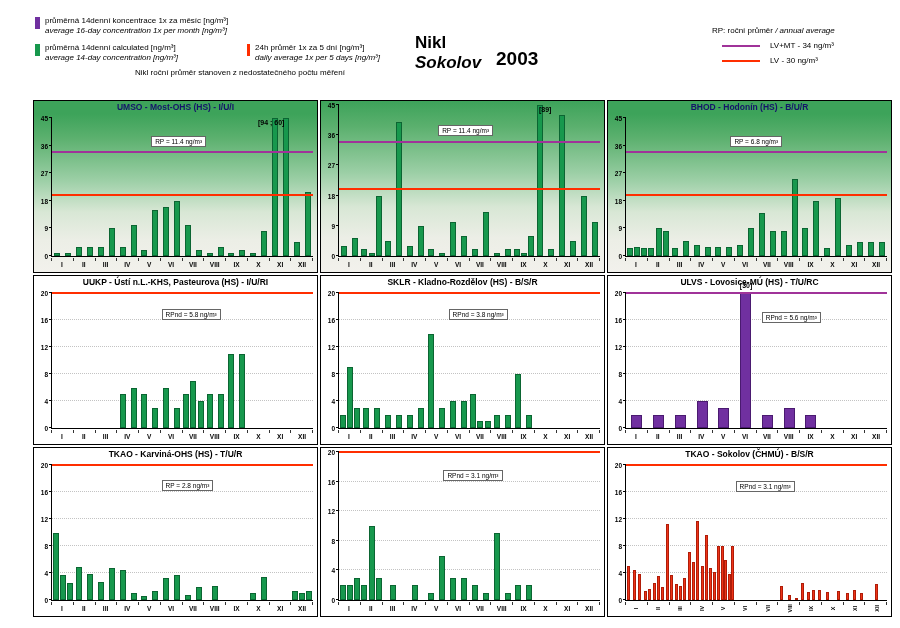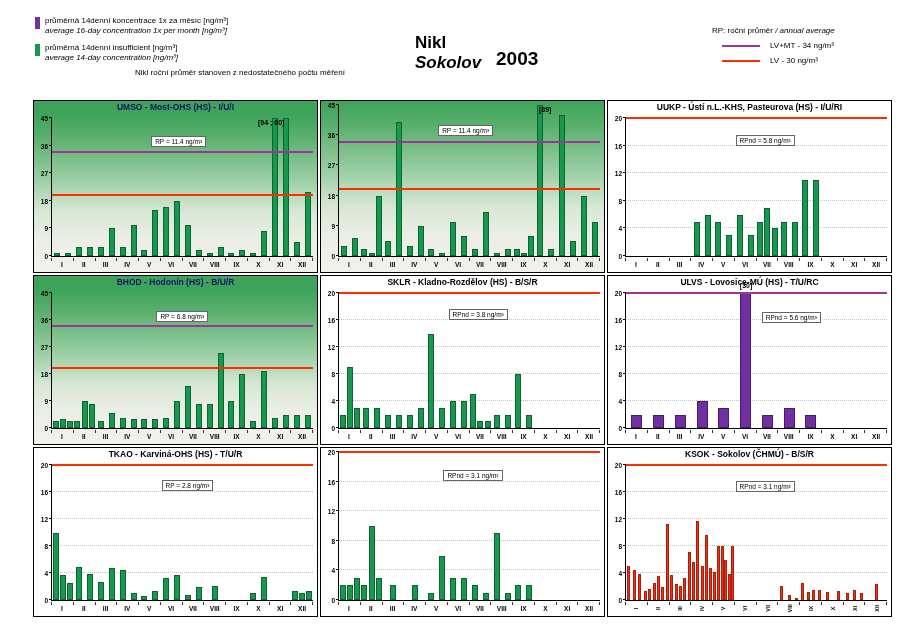--- a/index.html
+++ b/index.html
@@ -59,22 +59,29 @@
     <div class="lrow" style="top:0;left:0;">
       <span class="sw purple"></span>
       <span>
         <span style="display:block">průměrná 14denní koncentrace 1x za měsíc [ng/m³]</span>
         <span class="it" style="display:block">average 16-day concentration 1x per month [ng/m³]</span>
       </span>
     </div>
     <div class="lrow" style="top:27px;left:0;">
       <span class="sw green"></span>
       <span>
-        <span style="display:block">průměrná 14denní insufficient [ng/m³]</span>
+        <span style="display:block">průměrná 14denní calculated [ng/m³]</span>
         <span class="it" style="display:block">average 14-day concentration [ng/m³]</span>
+      </span>
+    </div>
+    <div class="lrow" style="top:27px;left:212px;width:150px;">
+      <span class="sw red"></span>
+      <span>
+        <span style="display:block">24h průměr 1x za 5 dní [ng/m³]</span>
+        <span class="it" style="display:block">daily average 1x per 5 days [ng/m³]</span>
       </span>
     </div>
     <div class="rpnd">
       <span style="display:block">Nikl  roční průměr stanoven z nedostatečného počtu měření</span>
     </div>
   </div>
 
   <div class="main-title">
     <div>Nikl</div>
     <div class="it">Sokolov</div>
@@ -244,88 +251,20 @@
               <div class="xlabcell"><span>VII</span></div>
               <div class="xlabcell"><span>VIII</span></div>
               <div class="xlabcell"><span>IX</span></div>
               <div class="xlabcell"><span>X</span></div>
               <div class="xlabcell"><span>XI</span></div>
               <div class="xlabcell"><span>XII</span></div>
             </div>
           </div>
         </div>
       </div>
-      <div class="chart">
-        <div class="ctitle">UUKP - Ústí n.L.-KHS, Pasteurova (HS) - I/U/RI</div>
-        <div class="pwrap">
-          <div class="plot">
-            <div class="ylab" style="bottom: calc(0% - 4px);">0</div>
-            <div class="ytick" style="bottom: 0%;"></div>
-            <div class="ylab" style="bottom: calc(20% - 4px);">4</div>
-            <div class="ytick" style="bottom: 20%;"></div>
-            <div class="gline" style="bottom: 20%;"></div>
-            <div class="ylab" style="bottom: calc(40% - 4px);">8</div>
-            <div class="ytick" style="bottom: 40%;"></div>
-            <div class="gline" style="bottom: 40%;"></div>
-            <div class="ylab" style="bottom: calc(60% - 4px);">12</div>
-            <div class="ytick" style="bottom: 60%;"></div>
-            <div class="gline" style="bottom: 60%;"></div>
-            <div class="ylab" style="bottom: calc(80% - 4px);">16</div>
-            <div class="ytick" style="bottom: 80%;"></div>
-            <div class="gline" style="bottom: 80%;"></div>
-            <div class="ylab" style="bottom: calc(100% - 4px);">20</div>
-            <div class="ytick" style="bottom: 100%;"></div>
-            <div class="bar" style="left: calc(27.0833% - 3px); width: 6px; height: 25%; background: rgb(23, 152, 77); border: 1px solid rgb(11, 101, 50);"></div>
-            <div class="bar" style="left: calc(31.25% - 3px); width: 6px; height: 30%; background: rgb(23, 152, 77); border: 1px solid rgb(11, 101, 50);"></div>
-            <div class="bar" style="left: calc(35.4167% - 3px); width: 6px; height: 25%; background: rgb(23, 152, 77); border: 1px solid rgb(11, 101, 50);"></div>
-            <div class="bar" style="left: calc(39.5833% - 3px); width: 6px; height: 15%; background: rgb(23, 152, 77); border: 1px solid rgb(11, 101, 50);"></div>
-            <div class="bar" style="left: calc(43.75% - 3px); width: 6px; height: 30%; background: rgb(23, 152, 77); border: 1px solid rgb(11, 101, 50);"></div>
-            <div class="bar" style="left: calc(47.9167% - 3px); width: 6px; height: 15%; background: rgb(23, 152, 77); border: 1px solid rgb(11, 101, 50);"></div>
-            <div class="bar" style="left: calc(51.3889% - 3px); width: 6px; height: 25%; background: rgb(23, 152, 77); border: 1px solid rgb(11, 101, 50);"></div>
-            <div class="bar" style="left: calc(54.1667% - 3px); width: 6px; height: 35%; background: rgb(23, 152, 77); border: 1px solid rgb(11, 101, 50);"></div>
-            <div class="bar" style="left: calc(56.9444% - 3px); width: 6px; height: 20%; background: rgb(23, 152, 77); border: 1px solid rgb(11, 101, 50);"></div>
-            <div class="bar" style="left: calc(60.4167% - 3px); width: 6px; height: 25%; background: rgb(23, 152, 77); border: 1px solid rgb(11, 101, 50);"></div>
-            <div class="bar" style="left: calc(64.5833% - 3px); width: 6px; height: 25%; background: rgb(23, 152, 77); border: 1px solid rgb(11, 101, 50);"></div>
-            <div class="bar" style="left: calc(68.75% - 3px); width: 6px; height: 55%; background: rgb(23, 152, 77); border: 1px solid rgb(11, 101, 50);"></div>
-            <div class="bar" style="left: calc(72.9167% - 3px); width: 6px; height: 55%; background: rgb(23, 152, 77); border: 1px solid rgb(11, 101, 50);"></div>
-            <div class="refline" style="bottom: calc(100% - 1px); background: rgb(255, 46, 0);"></div>
-            <div class="rpbox" style="left: 42%; top: 12%;">RPnd = 5.8 ng/m³</div>
-          </div>
-          <div class="xaxis">
-            <div class="xticks">
-              <div class="xtickcell"></div>
-              <div class="xtickcell"></div>
-              <div class="xtickcell"></div>
-              <div class="xtickcell"></div>
-              <div class="xtickcell"></div>
-              <div class="xtickcell"></div>
-              <div class="xtickcell"></div>
-              <div class="xtickcell"></div>
-              <div class="xtickcell"></div>
-              <div class="xtickcell"></div>
-              <div class="xtickcell"></div>
-              <div class="xtickcell"></div>
-            </div>
-            <div class="xlabels">
-              <div class="xlabcell"><span>I</span></div>
-              <div class="xlabcell"><span>II</span></div>
-              <div class="xlabcell"><span>III</span></div>
-              <div class="xlabcell"><span>IV</span></div>
-              <div class="xlabcell"><span>V</span></div>
-              <div class="xlabcell"><span>VI</span></div>
-              <div class="xlabcell"><span>VII</span></div>
-              <div class="xlabcell"><span>VIII</span></div>
-              <div class="xlabcell"><span>IX</span></div>
-              <div class="xlabcell"><span>X</span></div>
-              <div class="xlabcell"><span>XI</span></div>
-              <div class="xlabcell"><span>XII</span></div>
-            </div>
-          </div>
-        </div>
-      </div>
       <div class="chart r1">
         <div class="ctitle">BHOD - Hodonín (HS) - B/U/R</div>
         <div class="pwrap">
           <div class="plot">
             <div class="ylab" style="bottom: calc(0% - 4px);">0</div>
             <div class="ytick" style="bottom: 0%;"></div>
             <div class="ylab" style="bottom: calc(20% - 4px);">9</div>
             <div class="ytick" style="bottom: 20%;"></div>
             <div class="ylab" style="bottom: calc(40% - 4px);">18</div>
             <div class="ytick" style="bottom: 40%;"></div>
@@ -391,20 +330,88 @@
               <div class="xlabcell"><span>VIII</span></div>
               <div class="xlabcell"><span>IX</span></div>
               <div class="xlabcell"><span>X</span></div>
               <div class="xlabcell"><span>XI</span></div>
               <div class="xlabcell"><span>XII</span></div>
             </div>
           </div>
         </div>
       </div>
       <div class="chart">
+        <div class="ctitle">UUKP - Ústí n.L.-KHS, Pasteurova (HS) - I/U/RI</div>
+        <div class="pwrap">
+          <div class="plot">
+            <div class="ylab" style="bottom: calc(0% - 4px);">0</div>
+            <div class="ytick" style="bottom: 0%;"></div>
+            <div class="ylab" style="bottom: calc(20% - 4px);">4</div>
+            <div class="ytick" style="bottom: 20%;"></div>
+            <div class="gline" style="bottom: 20%;"></div>
+            <div class="ylab" style="bottom: calc(40% - 4px);">8</div>
+            <div class="ytick" style="bottom: 40%;"></div>
+            <div class="gline" style="bottom: 40%;"></div>
+            <div class="ylab" style="bottom: calc(60% - 4px);">12</div>
+            <div class="ytick" style="bottom: 60%;"></div>
+            <div class="gline" style="bottom: 60%;"></div>
+            <div class="ylab" style="bottom: calc(80% - 4px);">16</div>
+            <div class="ytick" style="bottom: 80%;"></div>
+            <div class="gline" style="bottom: 80%;"></div>
+            <div class="ylab" style="bottom: calc(100% - 4px);">20</div>
+            <div class="ytick" style="bottom: 100%;"></div>
+            <div class="bar" style="left: calc(27.0833% - 3px); width: 6px; height: 25%; background: rgb(23, 152, 77); border: 1px solid rgb(11, 101, 50);"></div>
+            <div class="bar" style="left: calc(31.25% - 3px); width: 6px; height: 30%; background: rgb(23, 152, 77); border: 1px solid rgb(11, 101, 50);"></div>
+            <div class="bar" style="left: calc(35.4167% - 3px); width: 6px; height: 25%; background: rgb(23, 152, 77); border: 1px solid rgb(11, 101, 50);"></div>
+            <div class="bar" style="left: calc(39.5833% - 3px); width: 6px; height: 15%; background: rgb(23, 152, 77); border: 1px solid rgb(11, 101, 50);"></div>
+            <div class="bar" style="left: calc(43.75% - 3px); width: 6px; height: 30%; background: rgb(23, 152, 77); border: 1px solid rgb(11, 101, 50);"></div>
+            <div class="bar" style="left: calc(47.9167% - 3px); width: 6px; height: 15%; background: rgb(23, 152, 77); border: 1px solid rgb(11, 101, 50);"></div>
+            <div class="bar" style="left: calc(51.3889% - 3px); width: 6px; height: 25%; background: rgb(23, 152, 77); border: 1px solid rgb(11, 101, 50);"></div>
+            <div class="bar" style="left: calc(54.1667% - 3px); width: 6px; height: 35%; background: rgb(23, 152, 77); border: 1px solid rgb(11, 101, 50);"></div>
+            <div class="bar" style="left: calc(56.9444% - 3px); width: 6px; height: 20%; background: rgb(23, 152, 77); border: 1px solid rgb(11, 101, 50);"></div>
+            <div class="bar" style="left: calc(60.4167% - 3px); width: 6px; height: 25%; background: rgb(23, 152, 77); border: 1px solid rgb(11, 101, 50);"></div>
+            <div class="bar" style="left: calc(64.5833% - 3px); width: 6px; height: 25%; background: rgb(23, 152, 77); border: 1px solid rgb(11, 101, 50);"></div>
+            <div class="bar" style="left: calc(68.75% - 3px); width: 6px; height: 55%; background: rgb(23, 152, 77); border: 1px solid rgb(11, 101, 50);"></div>
+            <div class="bar" style="left: calc(72.9167% - 3px); width: 6px; height: 55%; background: rgb(23, 152, 77); border: 1px solid rgb(11, 101, 50);"></div>
+            <div class="refline" style="bottom: calc(100% - 1px); background: rgb(255, 46, 0);"></div>
+            <div class="rpbox" style="left: 42%; top: 12%;">RPnd = 5.8 ng/m³</div>
+          </div>
+          <div class="xaxis">
+            <div class="xticks">
+              <div class="xtickcell"></div>
+              <div class="xtickcell"></div>
+              <div class="xtickcell"></div>
+              <div class="xtickcell"></div>
+              <div class="xtickcell"></div>
+              <div class="xtickcell"></div>
+              <div class="xtickcell"></div>
+              <div class="xtickcell"></div>
+              <div class="xtickcell"></div>
+              <div class="xtickcell"></div>
+              <div class="xtickcell"></div>
+              <div class="xtickcell"></div>
+            </div>
+            <div class="xlabels">
+              <div class="xlabcell"><span>I</span></div>
+              <div class="xlabcell"><span>II</span></div>
+              <div class="xlabcell"><span>III</span></div>
+              <div class="xlabcell"><span>IV</span></div>
+              <div class="xlabcell"><span>V</span></div>
+              <div class="xlabcell"><span>VI</span></div>
+              <div class="xlabcell"><span>VII</span></div>
+              <div class="xlabcell"><span>VIII</span></div>
+              <div class="xlabcell"><span>IX</span></div>
+              <div class="xlabcell"><span>X</span></div>
+              <div class="xlabcell"><span>XI</span></div>
+              <div class="xlabcell"><span>XII</span></div>
+            </div>
+          </div>
+        </div>
+      </div>
+      <div class="chart">
         <div class="ctitle">SKLR - Kladno-Rozdělov (HS) - B/S/R</div>
         <div class="pwrap">
           <div class="plot">
             <div class="ylab" style="bottom: calc(0% - 4px);">0</div>
             <div class="ytick" style="bottom: 0%;"></div>
             <div class="ylab" style="bottom: calc(20% - 4px);">4</div>
             <div class="ytick" style="bottom: 20%;"></div>
             <div class="gline" style="bottom: 20%;"></div>
             <div class="ylab" style="bottom: calc(40% - 4px);">8</div>
             <div class="ytick" style="bottom: 40%;"></div>
@@ -679,21 +686,21 @@
               <div class="xlabcell"><span>VIII</span></div>
               <div class="xlabcell"><span>IX</span></div>
               <div class="xlabcell"><span>X</span></div>
               <div class="xlabcell"><span>XI</span></div>
               <div class="xlabcell"><span>XII</span></div>
             </div>
           </div>
         </div>
       </div>
       <div class="chart">
-        <div class="ctitle">KSOK - Sokolov (ČHMÚ) - B/S/R</div>
+        <div class="ctitle">TKAO - Sokolov (ČHMÚ) - B/S/R</div>
         <div class="pwrap">
           <div class="plot">
             <div class="ylab" style="bottom: calc(0% - 4px);">0</div>
             <div class="ytick" style="bottom: 0%;"></div>
             <div class="ylab" style="bottom: calc(20% - 4px);">4</div>
             <div class="ytick" style="bottom: 20%;"></div>
             <div class="gline" style="bottom: 20%;"></div>
             <div class="ylab" style="bottom: calc(40% - 4px);">8</div>
             <div class="ytick" style="bottom: 40%;"></div>
             <div class="gline" style="bottom: 40%;"></div>

